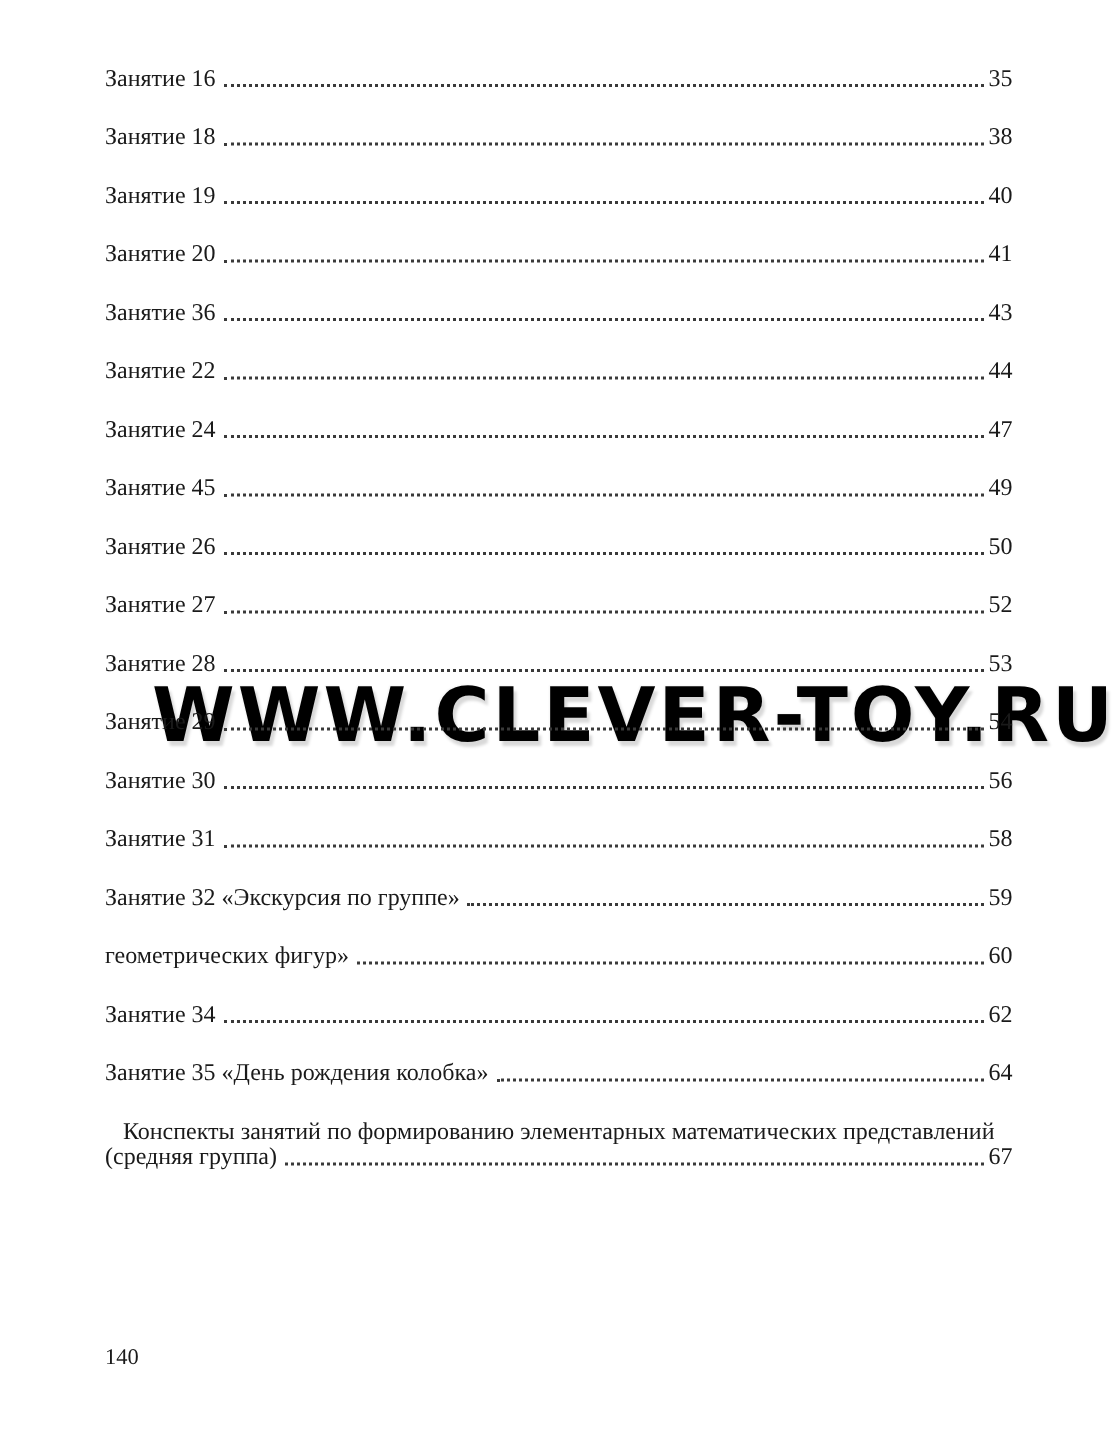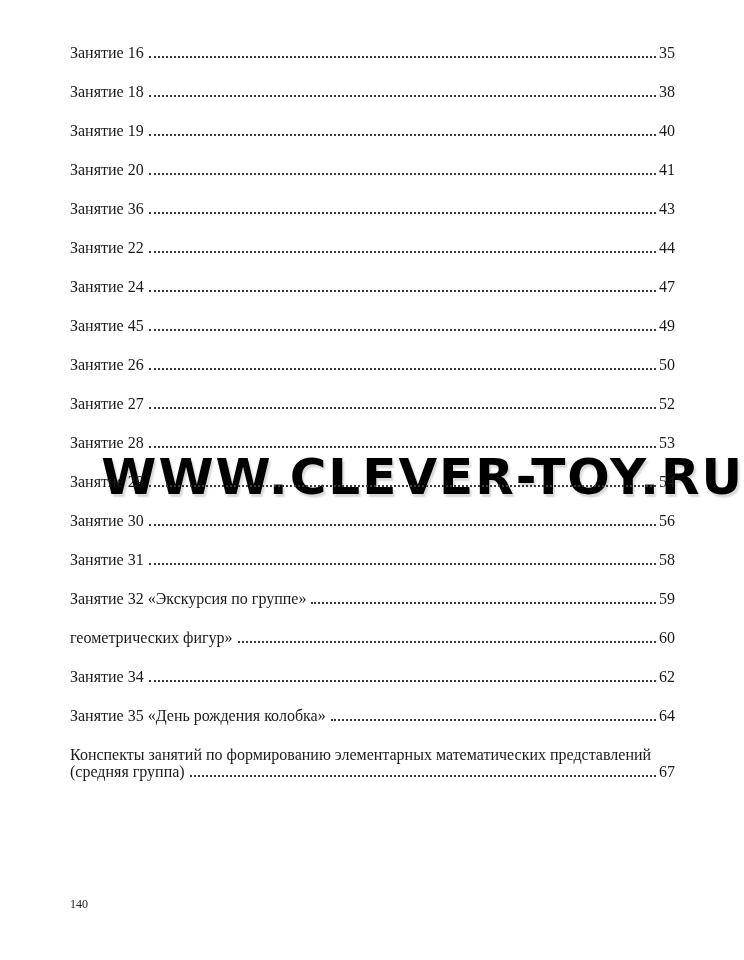--- a/index.html
+++ b/index.html
@@ -28,20 +28,21 @@
     color: #000000;
     text-shadow: 2px 3px 2px #d9d9d9, -1px -1px 1px #f7f7f7;
     white-space: nowrap;
     z-index: 0;
     user-select: none;
   }
   .content {
     position: relative;
     z-index: 1;
     padding: 44px 69px 0 70px;
+    text-align: center;
   }
   .toc-entry { margin-bottom: 22px; font-size: 16px; }
   .pre-line {
     line-height: 17px;
     white-space: nowrap;
   }
   .pre-line:empty { display: none; }
   .dot-row {
     display: flex;
     align-items: flex-end;
@@ -53,21 +54,21 @@
     min-width: 12px;
     border-bottom: 2px dotted #3a3a3a;
     margin: 0 3px 3px 5px;
     height: 1px;
   }
   .pagenum { flex: 0 0 auto; }
   .footer {
     position: absolute;
     left: 70px;
     top: 897px;
-    font-size: 12px;
+    font-size: 15px;
     z-index: 1;
   }
 </style>
 </head>
 <body>
 
 <div class="page">
 
   <div class="watermark">WWW.CLEVER-TOY.RU</div>
 

